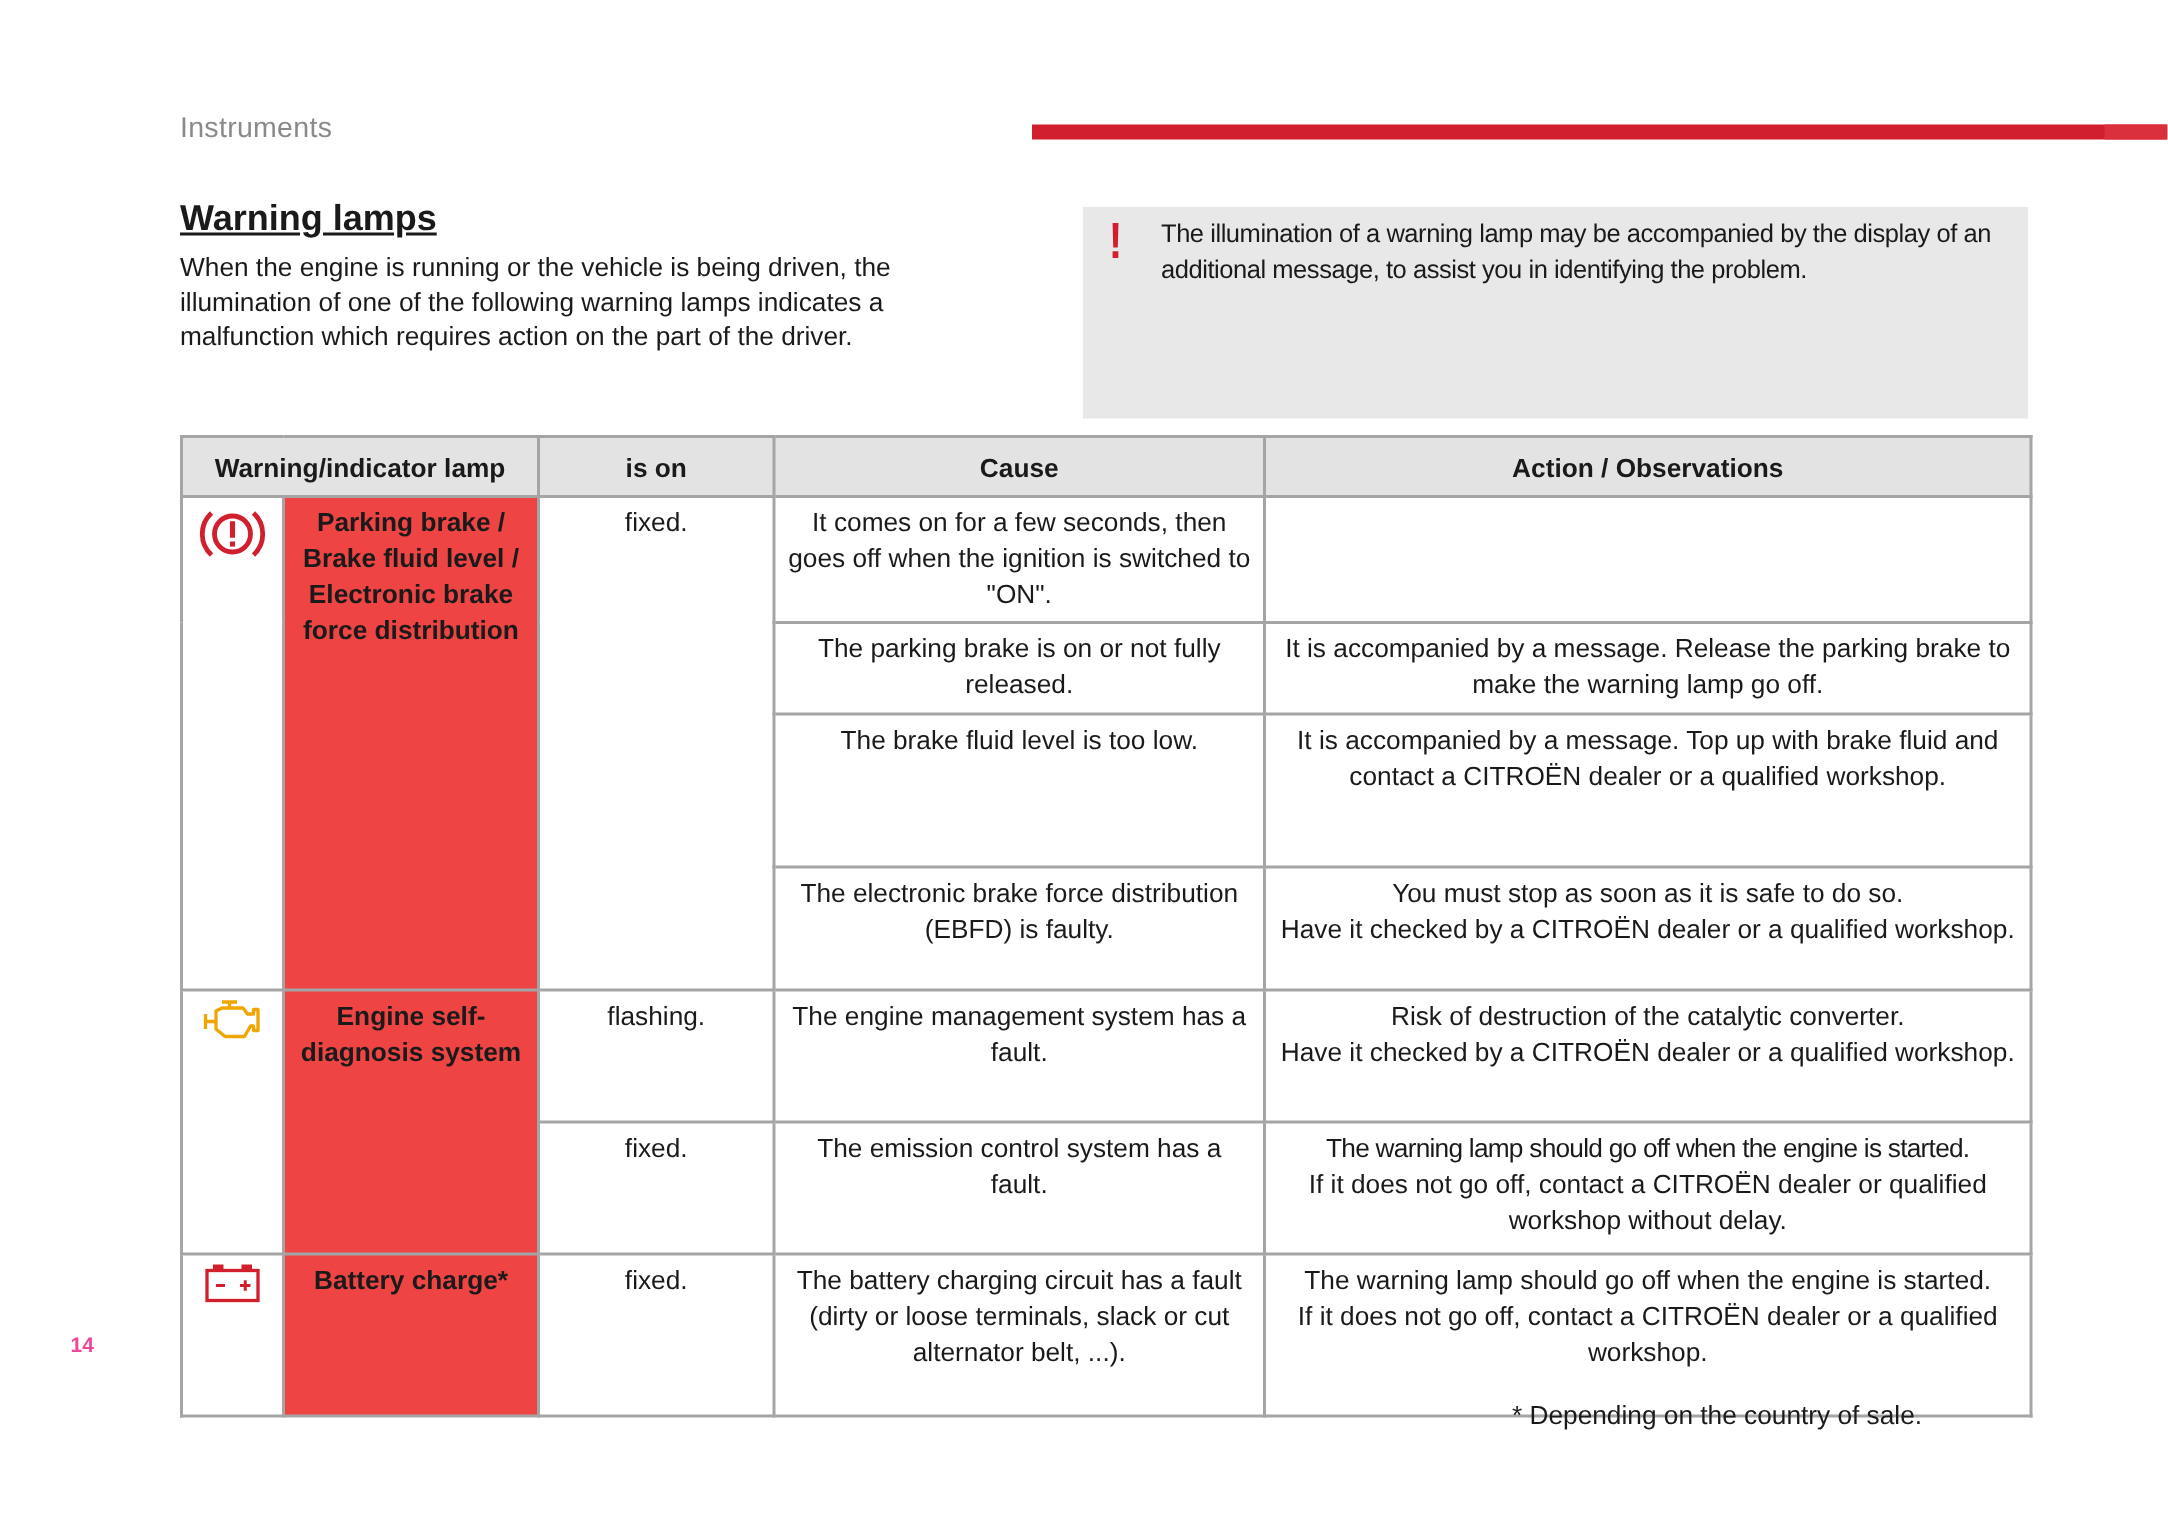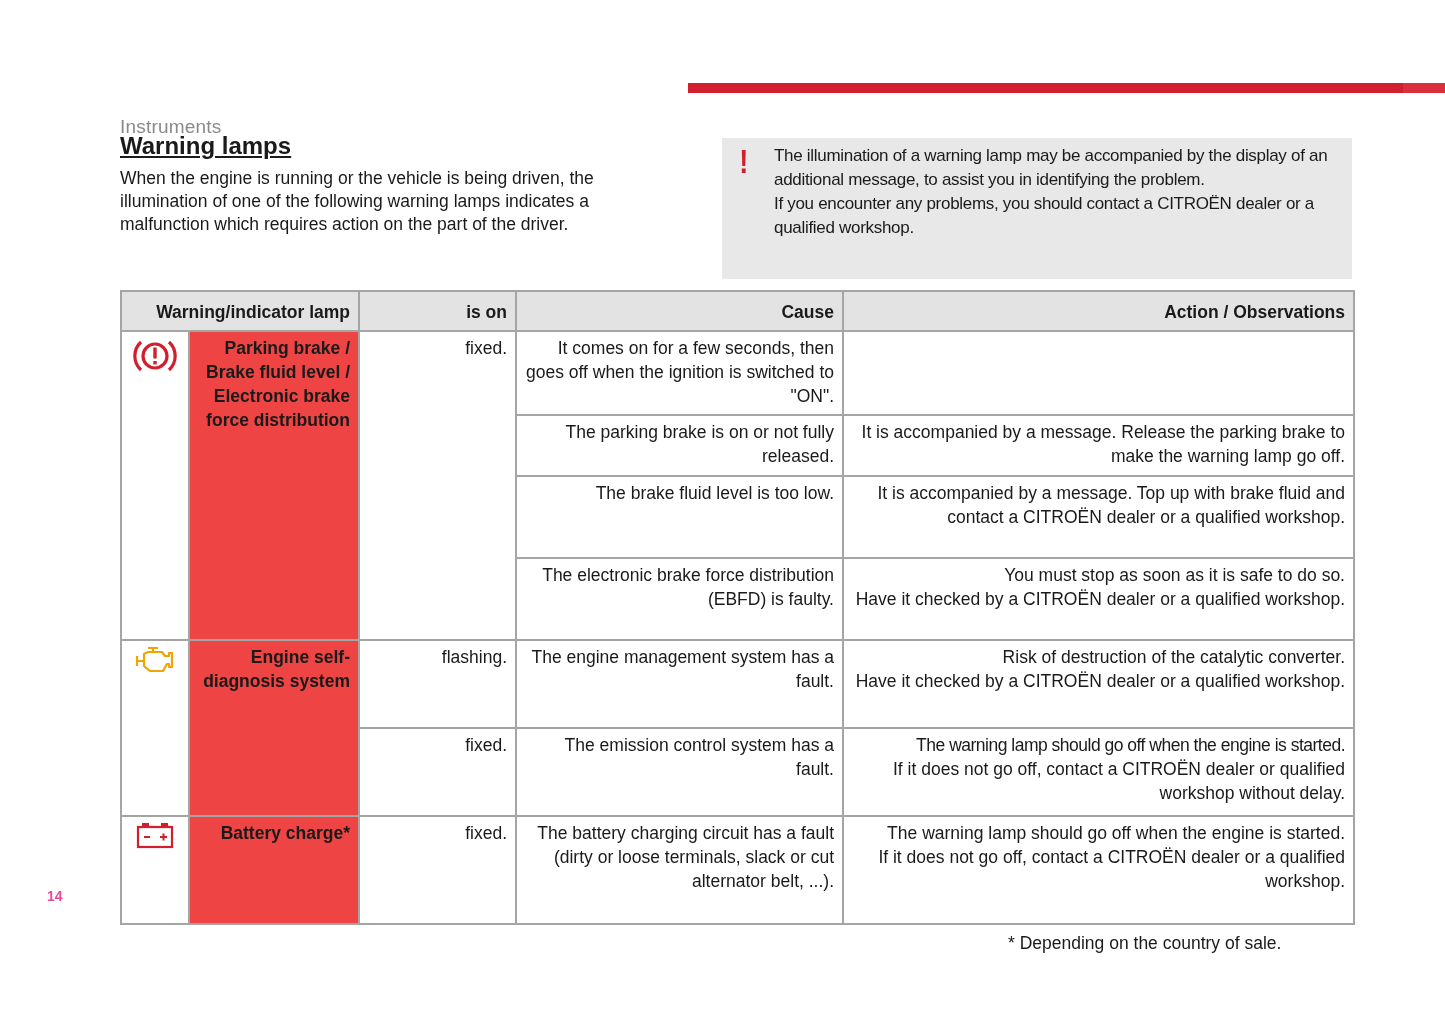--- a/index.html
+++ b/index.html
@@ -2,21 +2,21 @@
 <html><head>
 <meta charset="utf-8">
 <style>
   html, body { margin: 0; padding: 0; background: #ffffff; }
   body {
     width: 1445px; height: 1026px; position: relative; overflow: hidden;
     font-family: "Liberation Sans", sans-serif; color: #1a1a1a;
   }
   .section-label {
     position: absolute; left: 120px; top: 75px;
-    font-size: 19px; color: #8a8a8a; letter-spacing: 0.2px; margin-top: 41px;
+    font-size: 19px; color: #8a8a8a; letter-spacing: 0.2px;
   }
   .red-bar {
     position: absolute; left: 688px; top: 83px; width: 757px; height: 10px;
     background: #d21f2d;
   }
   .red-bar .tail {
     position: absolute; right: 0; top: 0; width: 42px; height: 10px; background: #d9303c;
   }
   .title {
     position: absolute; left: 120px; top: 132px;
@@ -41,21 +41,21 @@
     font-size: 17px; line-height: 24px; color: #1a1a1a; letter-spacing: -0.3px;
   }
   .notice .text p { margin: 0; }
 
   table.lamps {
     position: absolute; left: 120px; top: 290px; width: 1233px;
     border-collapse: collapse; table-layout: fixed;
     font-size: 17.5px; line-height: 24px;
   }
   table.lamps th, table.lamps td {
-    border: 2px solid #a5a5a5; vertical-align: top; text-align: right;
+    border: 2px solid #a5a5a5; vertical-align: top; text-align: center;
     padding: 4px 8px 6px 8px;
   }
   table.lamps th {
     background: #e3e3e3; font-weight: bold; height: 36px; vertical-align: middle;
     padding-top: 2px; padding-bottom: 0;
   }
   td.icon-cell { text-align: center; padding: 8px 0 0 0; }
   td.name-cell { background: #ef4444; font-weight: bold; }
   .icon svg { display: block; margin: 0 auto; }
   .cond { letter-spacing: -0.5px; }
@@ -77,21 +77,20 @@
 <h1 class="title" style="margin:0">Warning lamps</h1>
 
 <div class="intro">
   <p>When the engine is running or the vehicle is being driven, the illumination of one of the following warning lamps indicates a malfunction which requires action on the part of the driver.</p>
 </div>
 
 <div class="notice">
   <span class="excl">!</span>
   <div class="text">
     <p>The illumination of a warning lamp may be accompanied by the display of an additional message, to assist you in identifying the problem.</p>
-    <p>If you encounter any problems, you should contact a CITROËN dealer or a qualified workshop.</p>
   </div>
 </div>
 
 <table class="lamps">
   <colgroup>
     <col style="width:68px">
       <col style="width:170px">
       <col style="width:157px">
       <col style="width:327px">
       <col style="width:511px">
@@ -120,21 +119,21 @@
       </td>
       <td rowspan="4" class="name-cell">Parking brake / Brake fluid level / Electronic brake force distribution</td>
       <td rowspan="4">fixed.</td>
       <td>It comes on for a few seconds, then goes off when the ignition is switched to "ON".</td>
       <td></td>
     </tr>
     <tr style="height:61px">
       <td>The parking brake is on or not fully released.</td>
       <td>It is accompanied by a message. Release the parking brake to make the warning lamp go off.</td>
     </tr>
-    <tr style="height:82px">
+    <tr style="height:102px">
       <td>The brake fluid level is too low.</td>
       <td>It is accompanied by a message. Top up with brake fluid and contact a CITROËN dealer or a qualified workshop.</td>
     </tr>
     <tr style="height:82px">
       <td>The electronic brake force distribution (EBFD) is faulty.</td>
       <td>
         <div>You must stop as soon as it is safe to do so.</div>
         <div>Have it checked by a CITROËN dealer or a qualified workshop.</div>
       </td>
     </tr>

